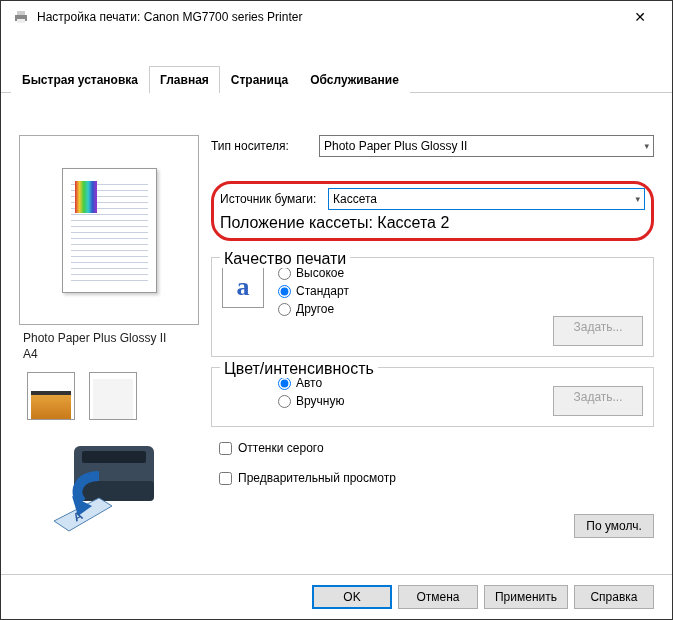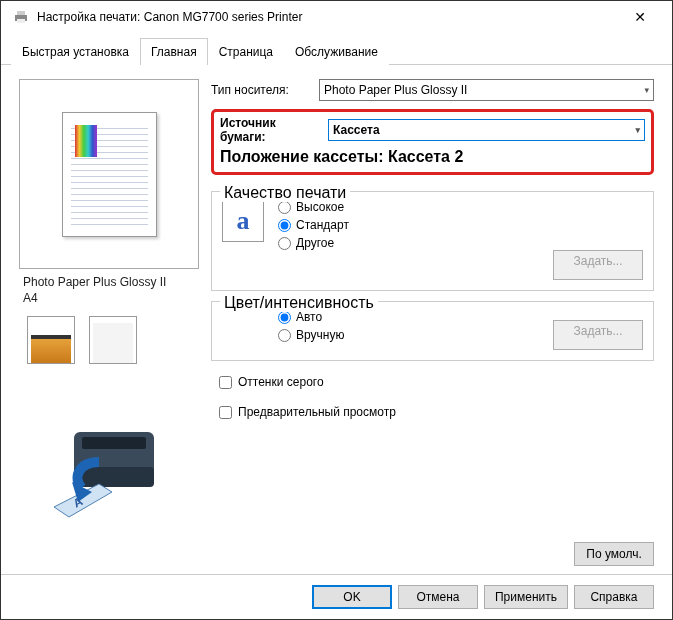--- a/index.html
+++ b/index.html
@@ -1,42 +1,42 @@
 <!DOCTYPE html>
 <html><head>
 <meta charset="utf-8">
 <style>
 * { box-sizing: border-box; font-family: "Segoe UI", Tahoma, sans-serif; font-size: 12px; }
 body { margin: 0; background: #fff; }
-.window { width: 673px; height: 620px; border: 1px solid #333; background: #fff; display: flex; flex-direction: column; }
+.window { width: 673px; height: 620px; border: 1px solid #333; background: #fff; display: flex; flex-direction: column; gap: 28px; }
 .titlebar { display: flex; align-items: center; padding: 8px 12px; }
 .titlebar-icon { width: 16px; height: 16px; margin-right: 8px; }
 .titlebar-text { flex: 1; font-size: 12px; }
 .titlebar-close { width: 40px; text-align: center; cursor: pointer; font-size: 14px; }
 .tabbar { display: flex; padding: 0 10px; border-bottom: 1px solid #ccc; margin-top: 4px; }
-.tab { padding: 6px 10px; border: 1px solid transparent; border-bottom: none; cursor: pointer; background: #fff; position: relative; top: 1px; }
+.tab { padding: 6px 10px; border: 1px solid transparent; border-bottom: none; cursor: pointer; background: #fff; position: relative; top: 1px; font-weight: bold; }
 .tab.active { border-color: #ccc; background: #fff; }
 .content { flex: 1; padding: 14px 18px 8px 18px; display: flex; gap: 12px; }
 .left-col { width: 180px; display: flex; flex-direction: column; }
 .preview-box { border: 1px solid #aaa; height: 190px; background: #fff; display: flex; align-items: center; justify-content: center; }
 .page { width: 95px; height: 125px; border: 1px solid #999; background: #fff; box-shadow: 2px 2px 3px rgba(0,0,0,0.2); position: relative; }
 .page-lines { position: absolute; top: 10px; left: 8px; right: 8px; bottom: 10px; background: repeating-linear-gradient(to bottom, transparent 0, transparent 5px, #c8d0e0 5px, #c8d0e0 6px); }
 .page-swatch { position: absolute; top: 12px; left: 12px; width: 22px; height: 32px; background: linear-gradient(90deg, #d33, #ec3, #4c4, #3cc, #35c, #93c); }
 .paper-label { padding: 6px 4px; color: #222; line-height: 1.3; }
 .media-row { display: flex; gap: 14px; padding: 4px 8px; }
 .media-item { width: 48px; height: 48px; border: 1px solid #999; background: #fff; display: flex; align-items: flex-end; justify-content: center; }
 .media-color { width: 40px; height: 28px; background: linear-gradient(#e6a13a, #c97a1a); border-top: 4px solid #333; }
 .media-bw { width: 40px; height: 40px; background: #f4f4f4; }
 .printer-art { flex: 1; display: flex; align-items: center; justify-content: center; }
 .right-col { flex: 1; display: flex; flex-direction: column; gap: 6px; }
 .form-row { display: flex; align-items: center; gap: 8px; justify-content: flex-end; }
 .form-label { width: 100px; }
 .select { flex: 1; height: 22px; border: 1px solid #767676; background: #fff; padding: 0 4px; display: flex; align-items: center; justify-content: space-between; cursor: pointer; }
 .select-arrow { font-size: 9px; color: #555; }
-.highlight-box { border: 3px solid #d22; border-radius: 5px; padding: 4px 6px 6px 6px; margin: 2px 0 6px 0; font-weight: bold; }
+.highlight-box { border: 3px solid #d22; border-radius: 20px; padding: 4px 6px 6px 6px; margin: 18px 0 6px 0; }
 .cassette-label { text-align: left; padding-top: 4px; font-size: 16px; }
 .fieldset { border: 1px solid #ccc; padding: 8px 10px 10px 10px; position: relative; margin-top: 4px; }
 .fieldset-legend { position: absolute; top: -8px; left: 8px; background: #fff; padding: 0 4px; font-size: 16px; }
 .quality-body { display: flex; gap: 14px; align-items: flex-start; }
 .quality-icon { width: 42px; height: 42px; border: 1px solid #999; background: #fff; display: flex; align-items: center; justify-content: center; color: #3060c0; font-size: 26px; font-weight: bold; font-family: Georgia, serif; }
 .radio-col { display: flex; flex-direction: column; gap: 4px; flex: 1; }
 .radio-row { display: flex; align-items: center; gap: 5px; }
 .radio-row input { margin: 0; }
 .btn-small { width: 90px; height: 30px; border: 1px solid #adadad; background: #e1e1e1; color: #888; text-align: center; line-height: 20px; cursor: pointer; }
 .btn-small.disabled { color: #a0a0a0; background: #efefef; }

